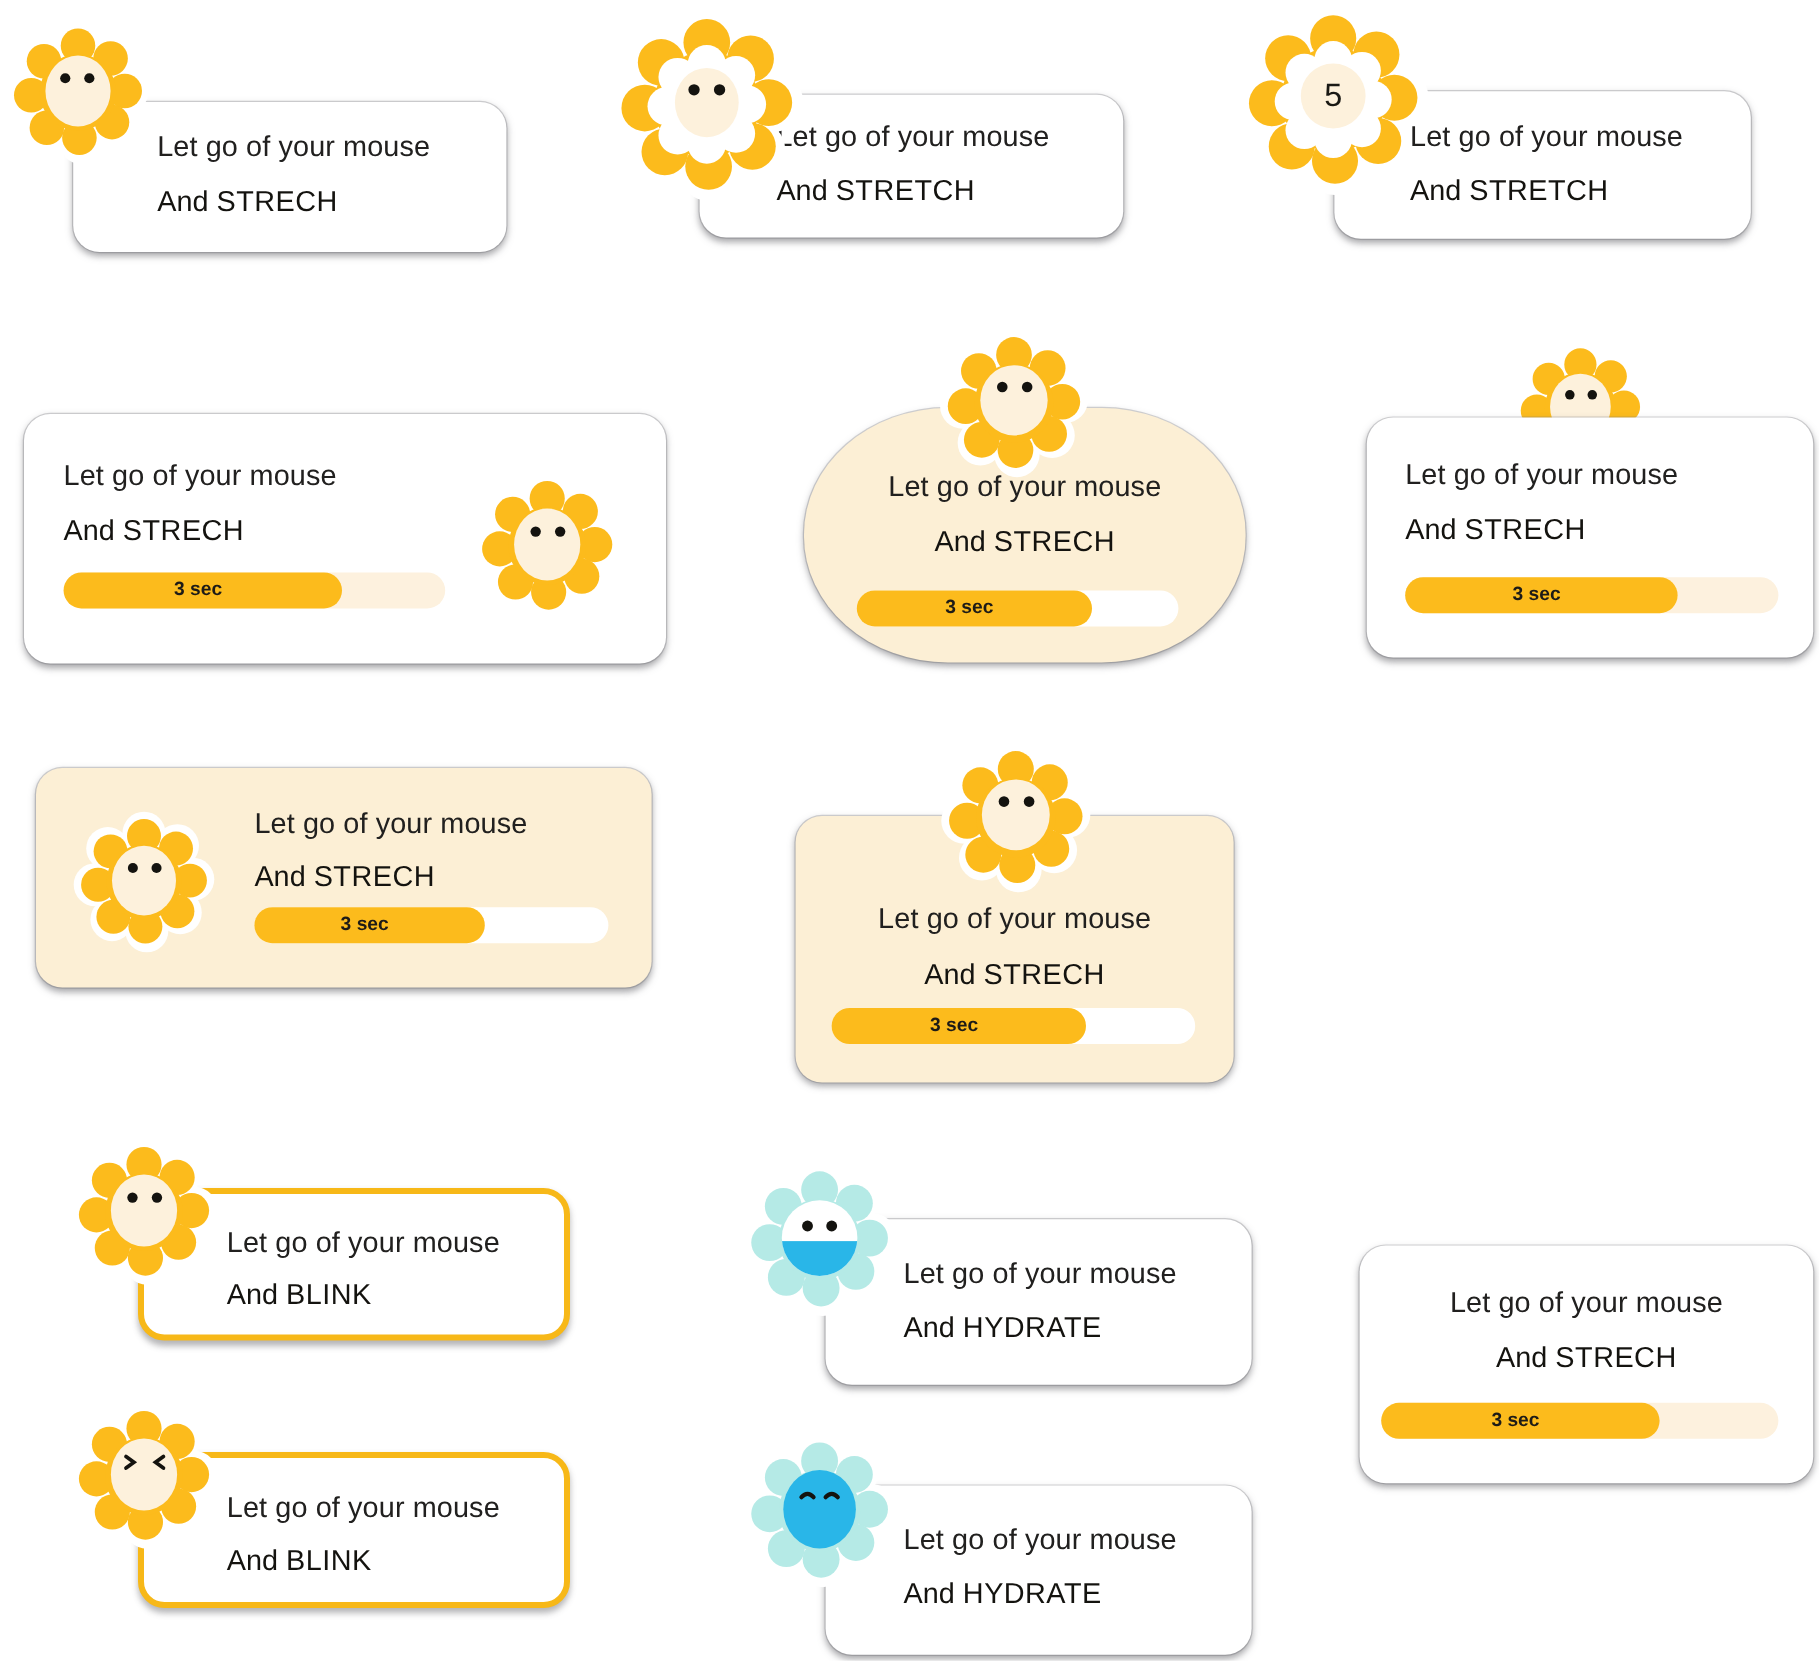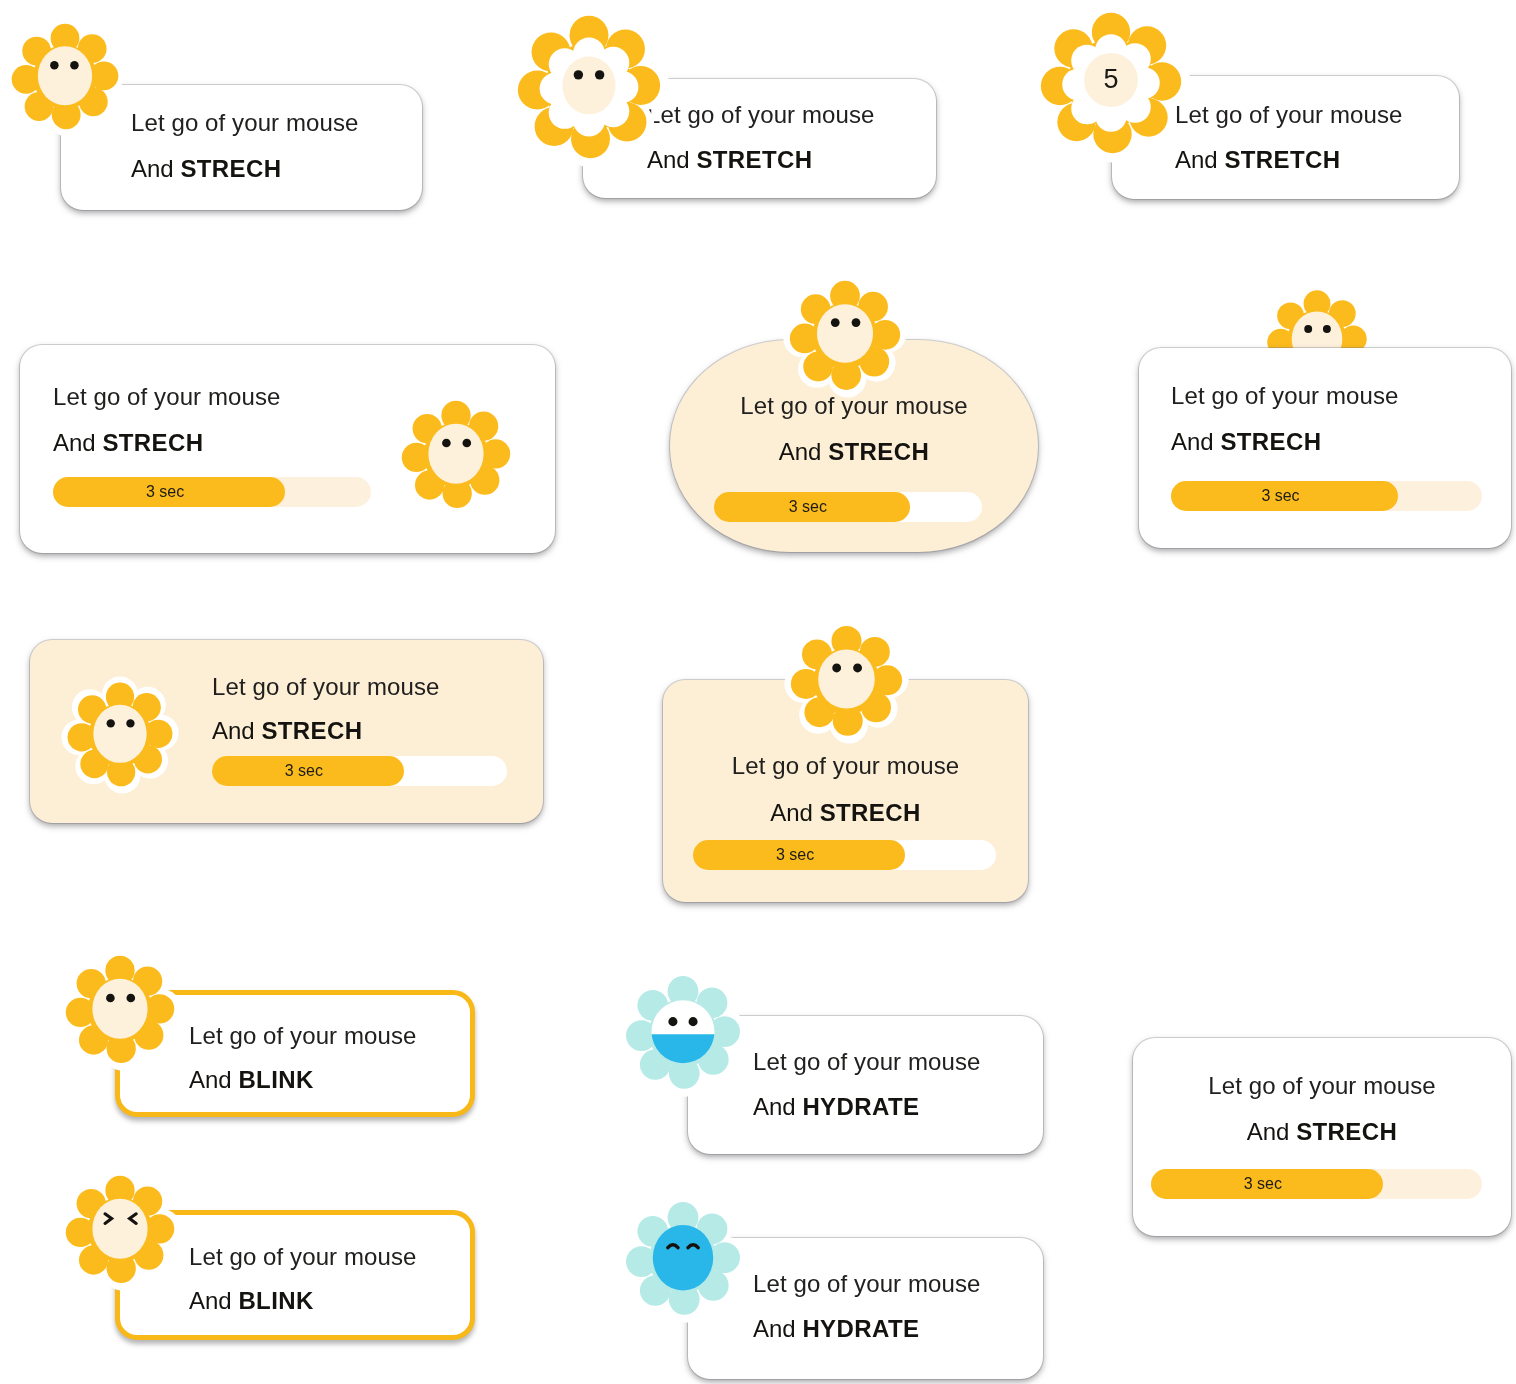--- a/index.html
+++ b/index.html
@@ -37,21 +37,21 @@
     font-weight: 400;
     letter-spacing: .1px;
     white-space: nowrap;
   }
   .line2 {
     font-size: 24px;
     color: #14130F;
     font-weight: 400;
     white-space: nowrap;
   }
-  .line2 b { font-weight: 700; letter-spacing: .4px; }
+  .line2 b { font-weight: 400; letter-spacing: .4px; }
 
   .body { position: absolute; }
   .body.center { text-align: center; width: 100%; left: 0; }
 
   
   .pbar {
     position: absolute;
     height: 30px;
     border-radius: 16px;
     background: #FDF1DE;
@@ -63,21 +63,21 @@
     left: 0; top: 0; bottom: 0;
     background: #FCBB1C;
     border-radius: 16px;
     display: flex;
     align-items: center;
     justify-content: center;
   }
   .plabel {
     font-size: 16px;
     color: #1D1B17;
-    font-weight: 400;
+    font-weight: 700;
     padding-right: 8px;
   }
 
   
   .flower { position: absolute; }
   .flower svg { display: block; overflow: visible; }
   .fnum {
     position: absolute;
     left: 0; right: 0; top: 0; bottom: 0;
     display: flex; align-items: center; justify-content: center;

